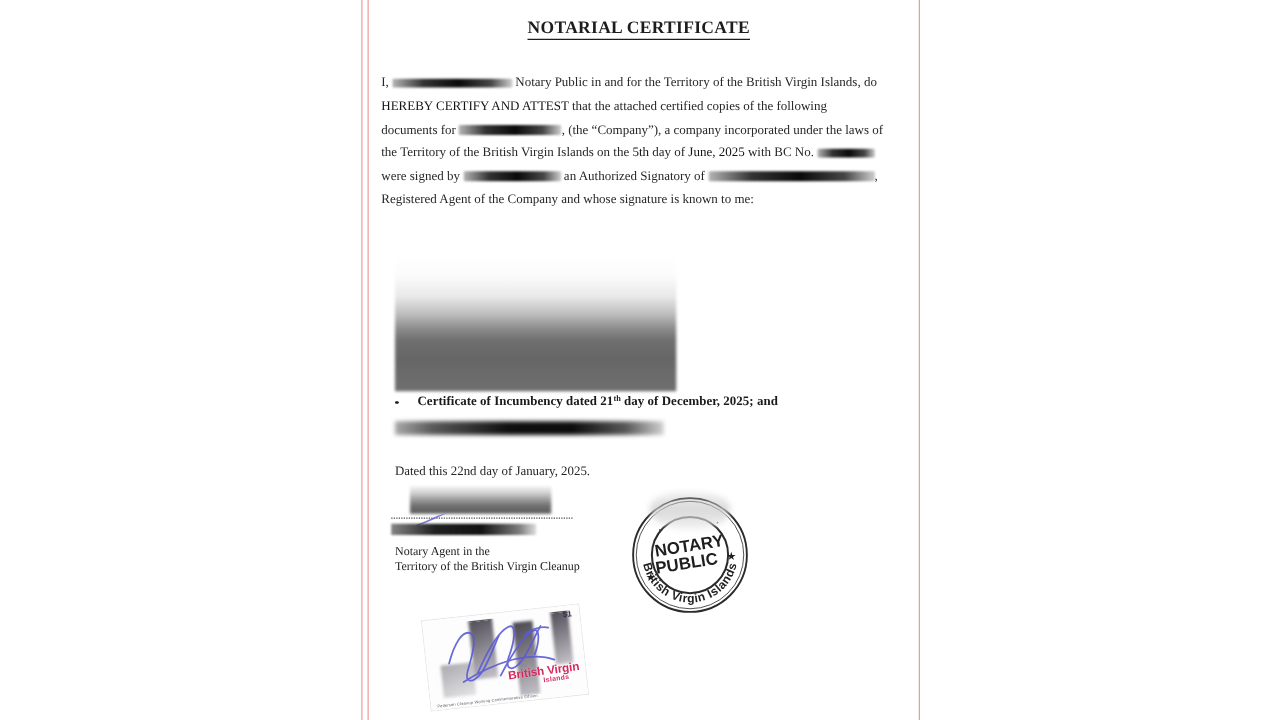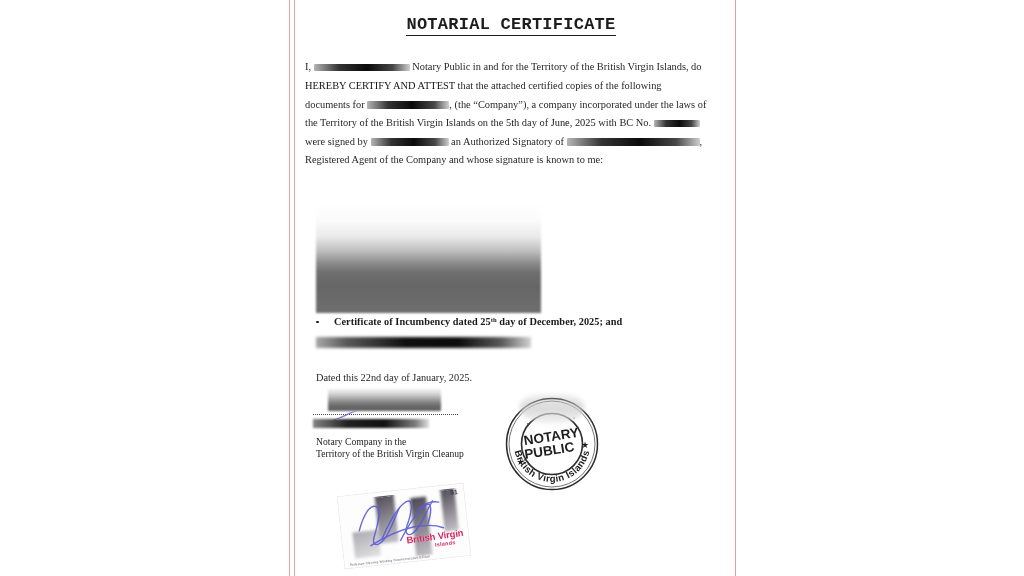--- a/index.html
+++ b/index.html
@@ -49,25 +49,24 @@
     width: 416px;
     height: 576px;
   }
 
   #doc-title {
     position: absolute;
     left: 0;
     top: 15px;
     width: 412px;
     text-align: center;
-    font-size: 17px;
+    font-size: 14px;
     font-weight: bold;
     letter-spacing: 0.25px;
     color: #1d1d1d;
-    font-family: Liberation Mono, monospace;
   }
   #doc-title span {
     border-bottom: 1.2px solid #1d1d1d;
     padding-bottom: 0.5px;
   }
 
   #para-main {
     position: absolute;
     left: 0px;
     top: 48px;
@@ -367,35 +366,35 @@
       <div id="doc-title">
         <span>NOTARIAL CERTIFICATE</span>
       </div>
 
       <p id="para-main"><span>I, </span><span class="redact rd-name"></span><span> Notary Public in and for the Territory of the British Virgin Islands, do </span><b>HEREBY CERTIFY AND ATTEST</b><span> that the attached certified copies of the following documents for </span><span class="redact rd-company"></span><span>, (the “Company”), a company incorporated under the laws of the Territory of the British Virgin Islands on the </span><b>5th</b><span> day of </span><b>June, 2025</b><span> with BC No. </span><span class="redact rd-bcno"></span><span> were signed by </span><span class="redact rd-signatory"></span><span> an Authorized Signatory of </span><span class="redact rd-agent"></span><span>, Registered Agent of the Company and whose signature is known to me:</span></p>
 
       <div id="block-redaction"></div>
 
       <div id="bullet-row">
         <span class="dot"></span>
-        <span class="btext"><span>Certificate of Incumbency dated 25</span><sup>th</sup><span> day of December, 2025; and</span></span>
+        <span class="btext"><span>Certificate of Incumbency dated 21</span><sup>th</sup><span> day of December, 2025; and</span></span>
       </div>
 
       <div id="bullet-redaction"></div>
 
       <div id="dated-line">Dated this 22nd day of January, 2025.</div>
 
       <div id="sig-redaction-top"></div>
       <div id="sig-line"></div>
       <svg id="sig-stroke" viewBox="0 0 28 14">
         <path d="M1,11 C6,9.2 12,6.4 18,3.6 L26,1.2 L19,4.6 C13,7.6 6,10.4 1.5,11.6 Z" fill="#6a6ad8" opacity="0.85"></path>
       </svg>
       <div id="sig-redaction-bottom"></div>
       <div id="sig-caption">
-        <div>Notary Company in the</div>
+        <div>Notary Agent in the</div>
         <div>Territory of the British Virgin Cleanup</div>
       </div>
 
       <div id="notary-seal">
         <svg viewBox="0 0 108 108" width="108" height="108">
           <defs>
             <path id="arcBottom" d="M 16,54 A 38,38 0 0 0 92,54" fill="none"></path>
           </defs>
           <circle cx="54" cy="54" r="45.5" fill="none" stroke="#2b2b2b" stroke-width="1.5"></circle>
           <circle cx="54" cy="54" r="43" fill="none" stroke="#3a3a3a" stroke-width="0.7"></circle>

